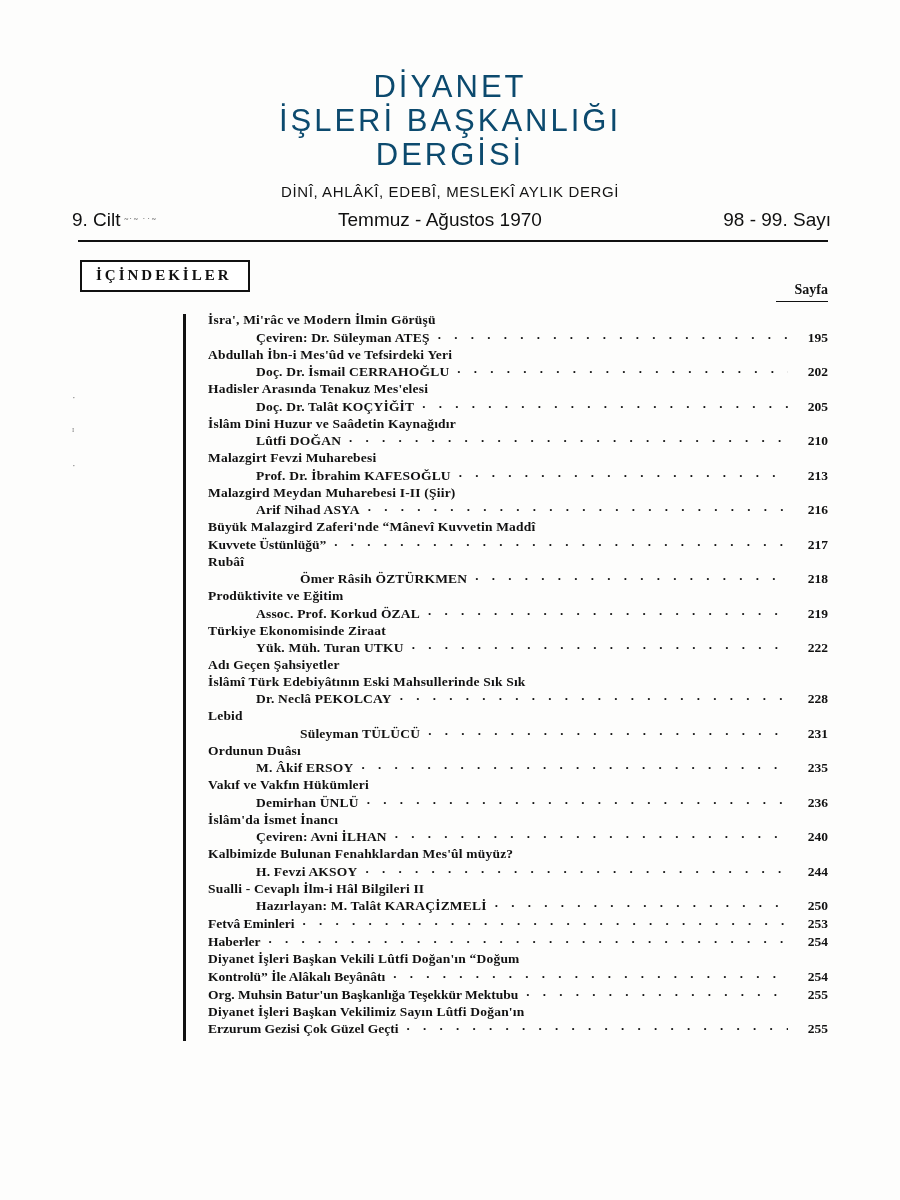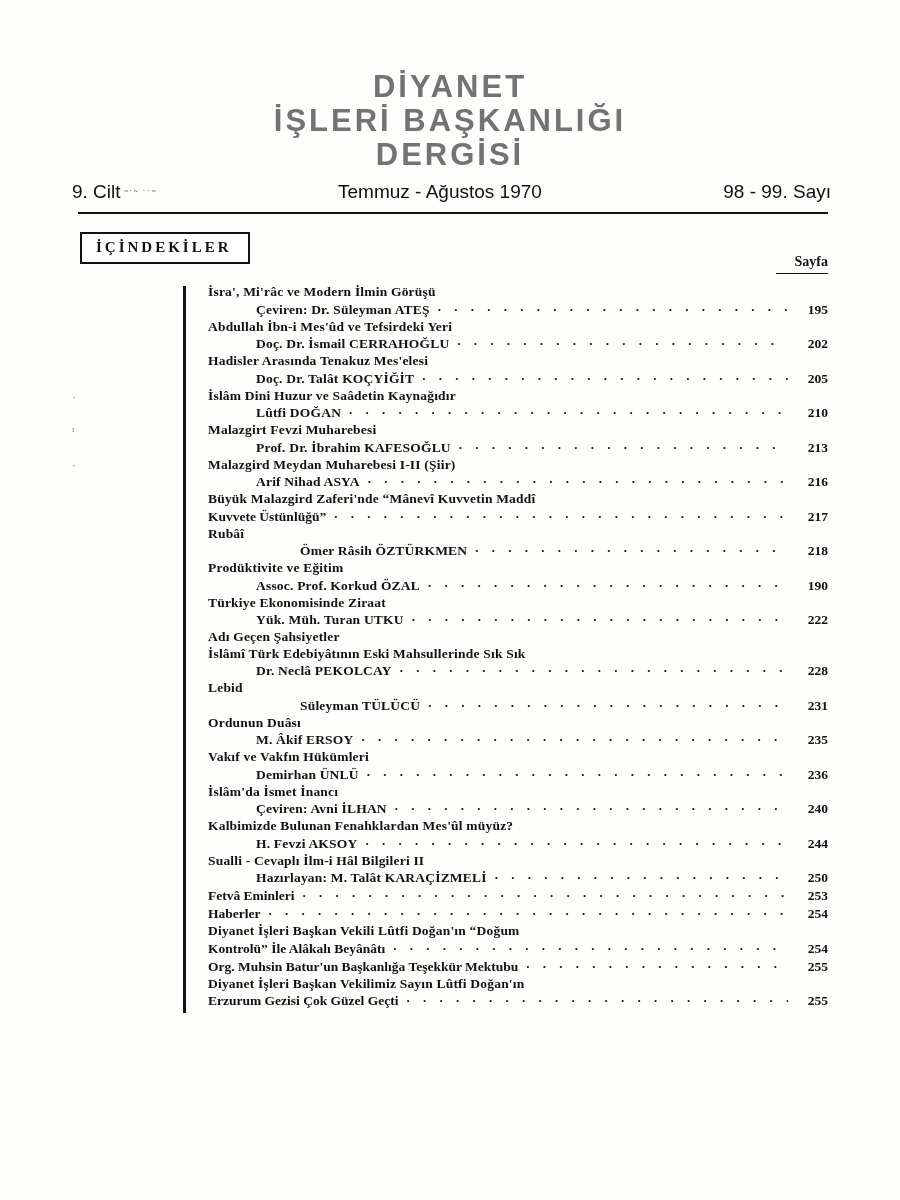--- a/index.html
+++ b/index.html
@@ -21,22 +21,22 @@
     background: #fdfdfc;
   }
   
   .masthead {
     text-align: center;
     padding-top: 70px;
   }
   .mast-line {
     font-family: "Liberation Sans", sans-serif;
     letter-spacing: 3px;
-    font-weight: 700;
-    color: #737373;
+    font-weight: 400;
+    color: #0c4a6e;
   }
   .mast-1 { font-size: 31px; line-height: 34px; }
   .mast-2 { font-size: 31px; line-height: 34px; }
   .mast-3 { font-size: 31px; line-height: 34px; }
   .subtitle {
     font-family: "Liberation Sans", sans-serif;
     font-size: 15px;
     letter-spacing: 0.6px;
     margin-top: 11px;
     color: #141414;
@@ -171,20 +171,21 @@
 </style>
 </head>
 <body>
 
 <div class="page">
 
   <div class="masthead">
     <div class="mast-line mast-1">DİYANET</div>
     <div class="mast-line mast-2">İŞLERİ BAŞKANLIĞI</div>
     <div class="mast-line mast-3">DERGİSİ</div>
+    <div class="subtitle">DİNÎ, AHLÂKÎ, EDEBÎ, MESLEKÎ AYLIK DERGİ</div>
   </div>
 
   <div class="issue-row">
     <div class="issue-left"><span>9. Cilt</span><span class="smudge">˜˙˜ ˙˙˜</span></div>
     <div class="issue-center">Temmuz - Ağustos 1970</div>
     <div class="issue-right">98 - 99. Sayı</div>
   </div>
 
   <div class="rule"></div>
 
@@ -259,21 +260,21 @@
             <span class="author">Ömer Râsih ÖZTÜRKMEN</span>
             <span class="dots">. . . . . . . . . . . . . . . . . . . . . . . . . . . . . . . . . . . . . . . . . . . . . . . . . . . . . . . . . . . . </span>
             <span class="pagenum">218</span>
           </div>
         </div>
         <div class="entry">
           <div class="title-line">Prodüktivite ve Eğitim</div>
           <div class="author-line">
             <span class="author">Assoc. Prof. Korkud ÖZAL</span>
             <span class="dots">. . . . . . . . . . . . . . . . . . . . . . . . . . . . . . . . . . . . . . . . . . . . . . . . . . . . . . . . . . . . </span>
-            <span class="pagenum">190</span>
+            <span class="pagenum">219</span>
           </div>
         </div>
         <div class="entry">
           <div class="title-line">Türkiye Ekonomisinde Ziraat</div>
           <div class="author-line">
             <span class="author">Yük. Müh. Turan UTKU</span>
             <span class="dots">. . . . . . . . . . . . . . . . . . . . . . . . . . . . . . . . . . . . . . . . . . . . . . . . . . . . . . . . . . . . </span>
             <span class="pagenum">222</span>
           </div>
         </div>

